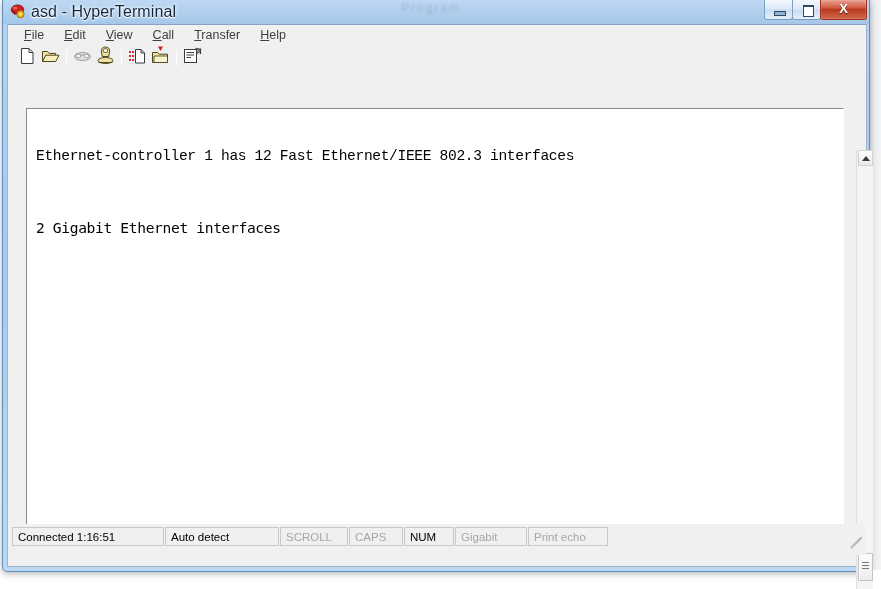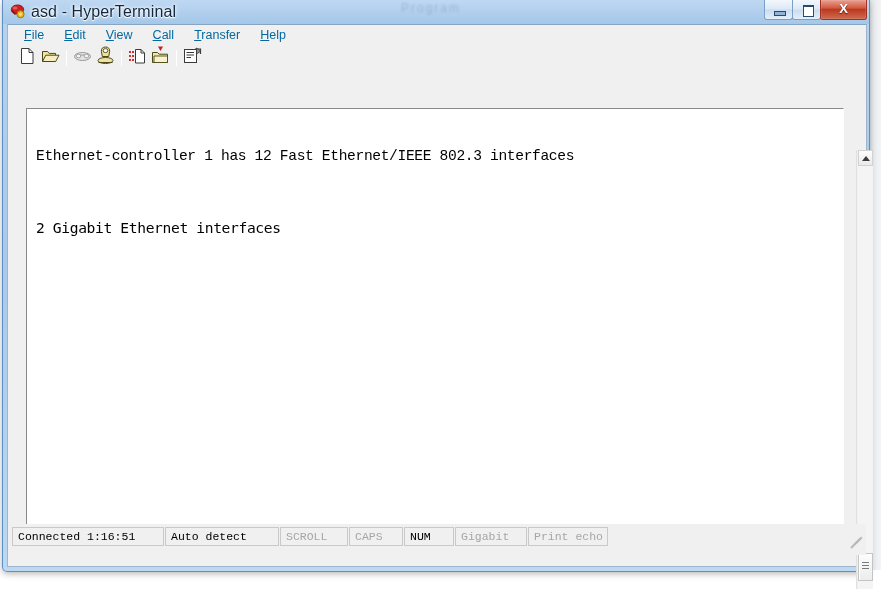--- a/index.html
+++ b/index.html
@@ -149,21 +149,21 @@
     position: absolute;
     left: 0; top: 0;
     width: 858px; height: 20px;
     background: #f0f0f0;
     display: flex;
     align-items: center;
     padding-left: 14px;
   }
   .menu-item {
     font-size: 12.5px;
-    color: #0369a1;
+    color: #404040;
     margin-right: 16px;
     padding: 1px 2px;
     white-space: nowrap;
     cursor: default;
   }
   .menu-item u { text-decoration: underline; }
 
   
   #toolbar {
     position: absolute;
@@ -282,21 +282,20 @@
     background: #7a7a7a;
     margin-bottom: 2px;
   }
 
   
   #statusbar {
     position: absolute;
     left: 0px; top: 499px;
     width: 858px; height: 31px;
     background: #f0f0f0;
-    font-family: Liberation Mono, monospace;
   }
   .sb-row {
     position: absolute;
     left: 4px; top: 3px;
     height: 19px;
     display: flex;
   }
   .sb-panel {
     height: 19px;
     border: 1px solid #c9c9c9;

